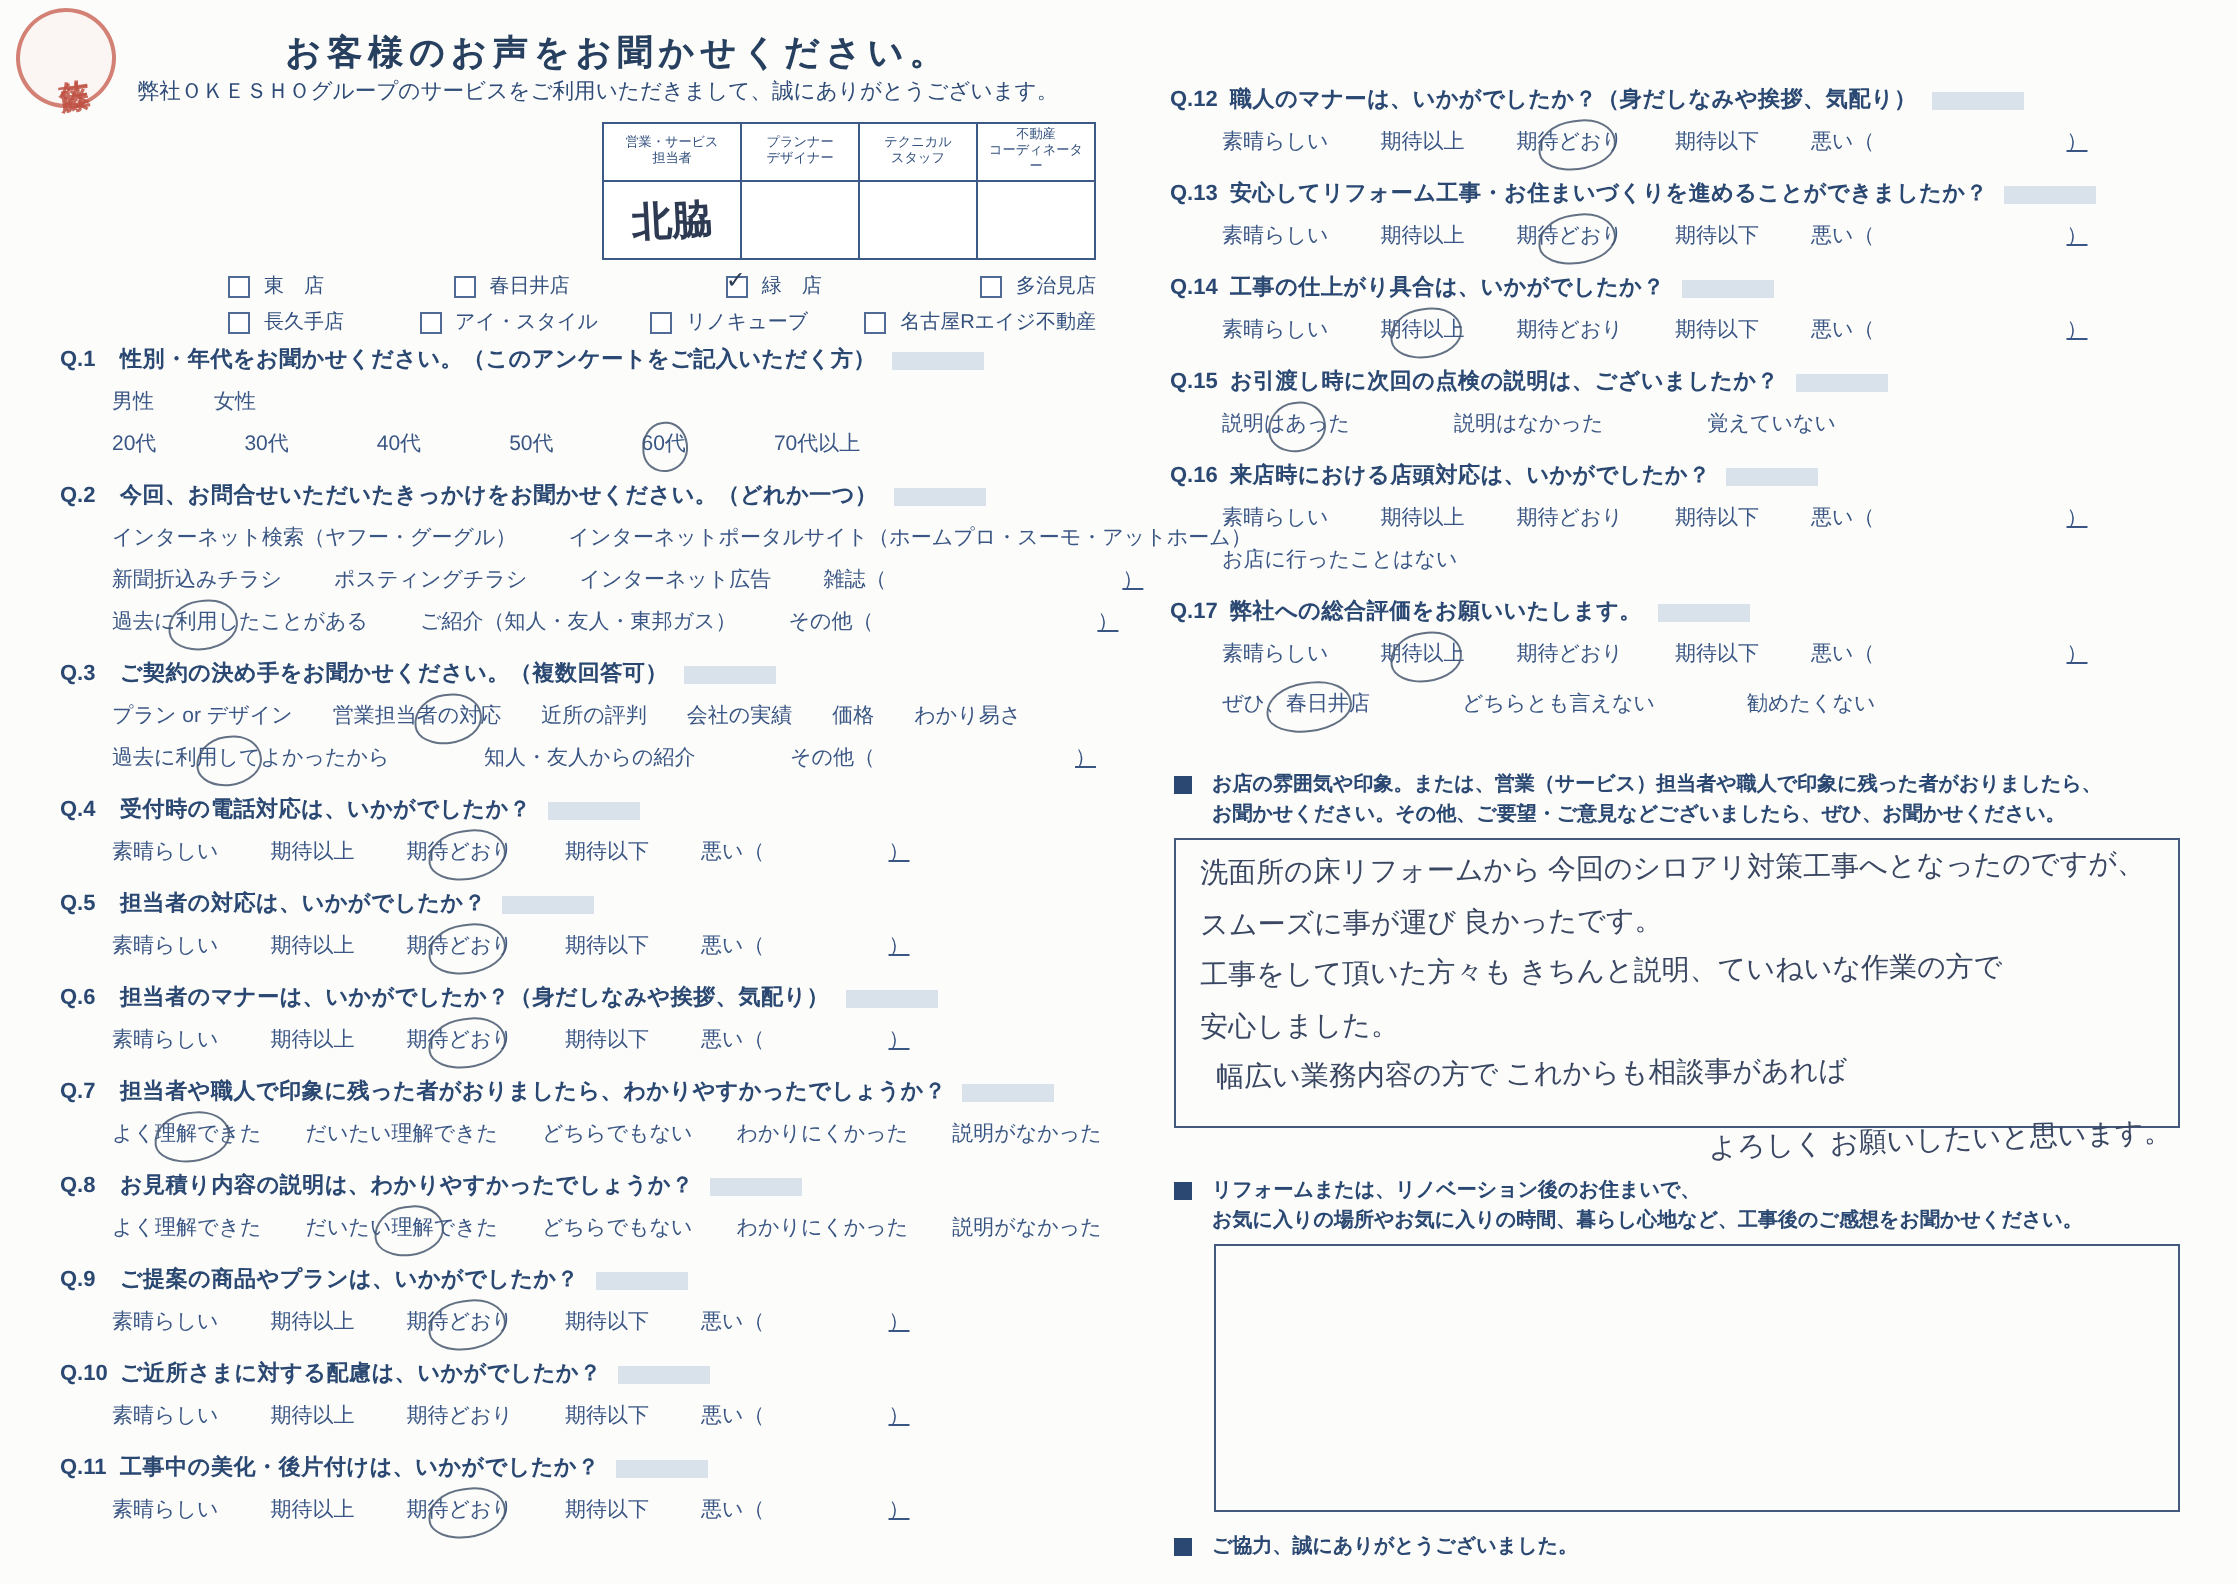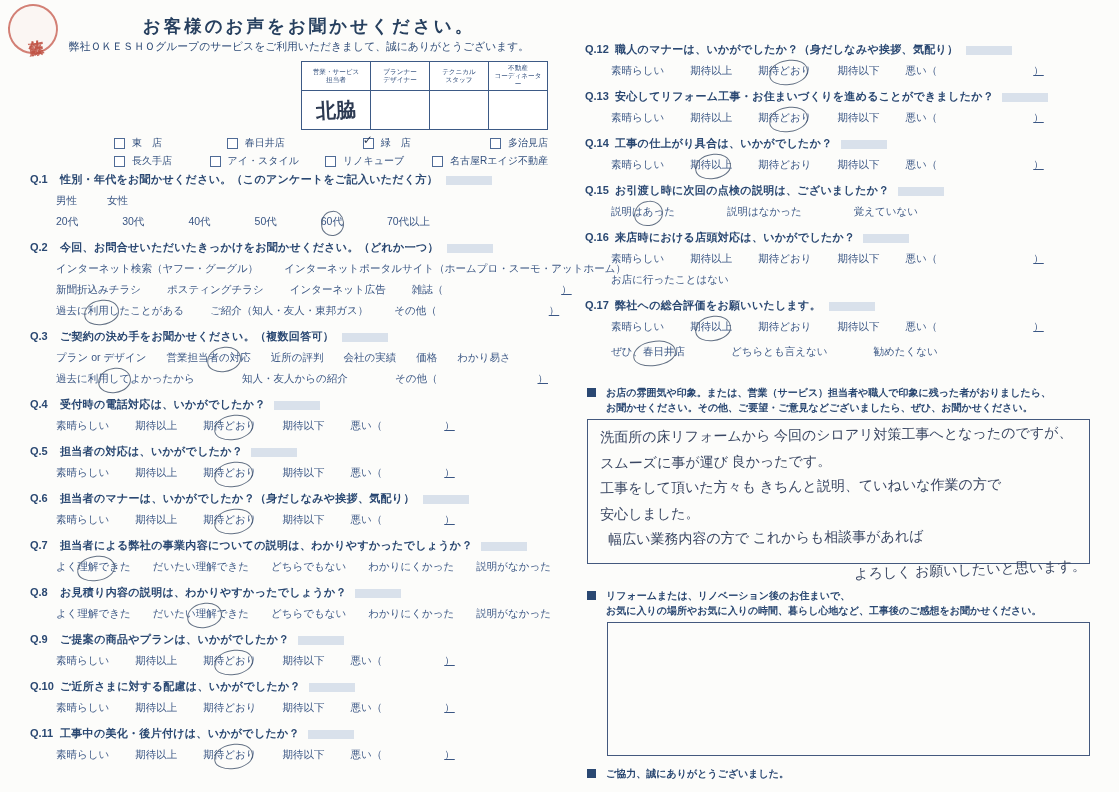--- a/index.html
+++ b/index.html
@@ -226,21 +226,21 @@
           <div class="q-head"><span class="q-no">Q.6</span><span class="q-title">担当者のマナーは、いかがでしたか？（身だしなみや挨拶、気配り）</span><span class="hl"></span></div>
           <div class="opts" style="gap: 26px;">
             <span class="opt"><span class="lbl">素晴らしい</span></span>
             <span class="opt"><span class="lbl">期待以上</span></span>
             <span class="opt"><span class="lbl circ" style="--cl: 20%; --cw: 70%;">期待どおり</span></span>
             <span class="opt"><span class="lbl">期待以下</span></span>
             <span class="opt"><span class="lbl">悪い（</span><span class="tailgap" style="width: 62px;"></span><span>）</span></span>
           </div>
         </div>
         <div class="q">
-          <div class="q-head"><span class="q-no">Q.7</span><span class="q-title">担当者による弊社の事業内容についての説明は、わかりやすかったでしょうか？</span><span class="hl"></span></div>
+          <div class="q-head"><span class="q-no">Q.7</span><span class="q-title">担当者や職人で印象に残った者がおりましたら、わかりやすかったでしょうか？</span><span class="hl"></span></div>
           <div class="opts" style="gap: 22px;">
             <span class="opt"><span class="lbl circ" style="--cl: 28%; --cw: 48%;">よく理解できた</span></span>
             <span class="opt"><span class="lbl">だいたい理解できた</span></span>
             <span class="opt"><span class="lbl">どちらでもない</span></span>
             <span class="opt"><span class="lbl">わかりにくかった</span></span>
             <span class="opt"><span class="lbl">説明がなかった</span></span>
           </div>
         </div>
         <div class="q">
           <div class="q-head"><span class="q-no">Q.8</span><span class="q-title">お見積り内容の説明は、わかりやすかったでしょうか？</span><span class="hl"></span></div>

